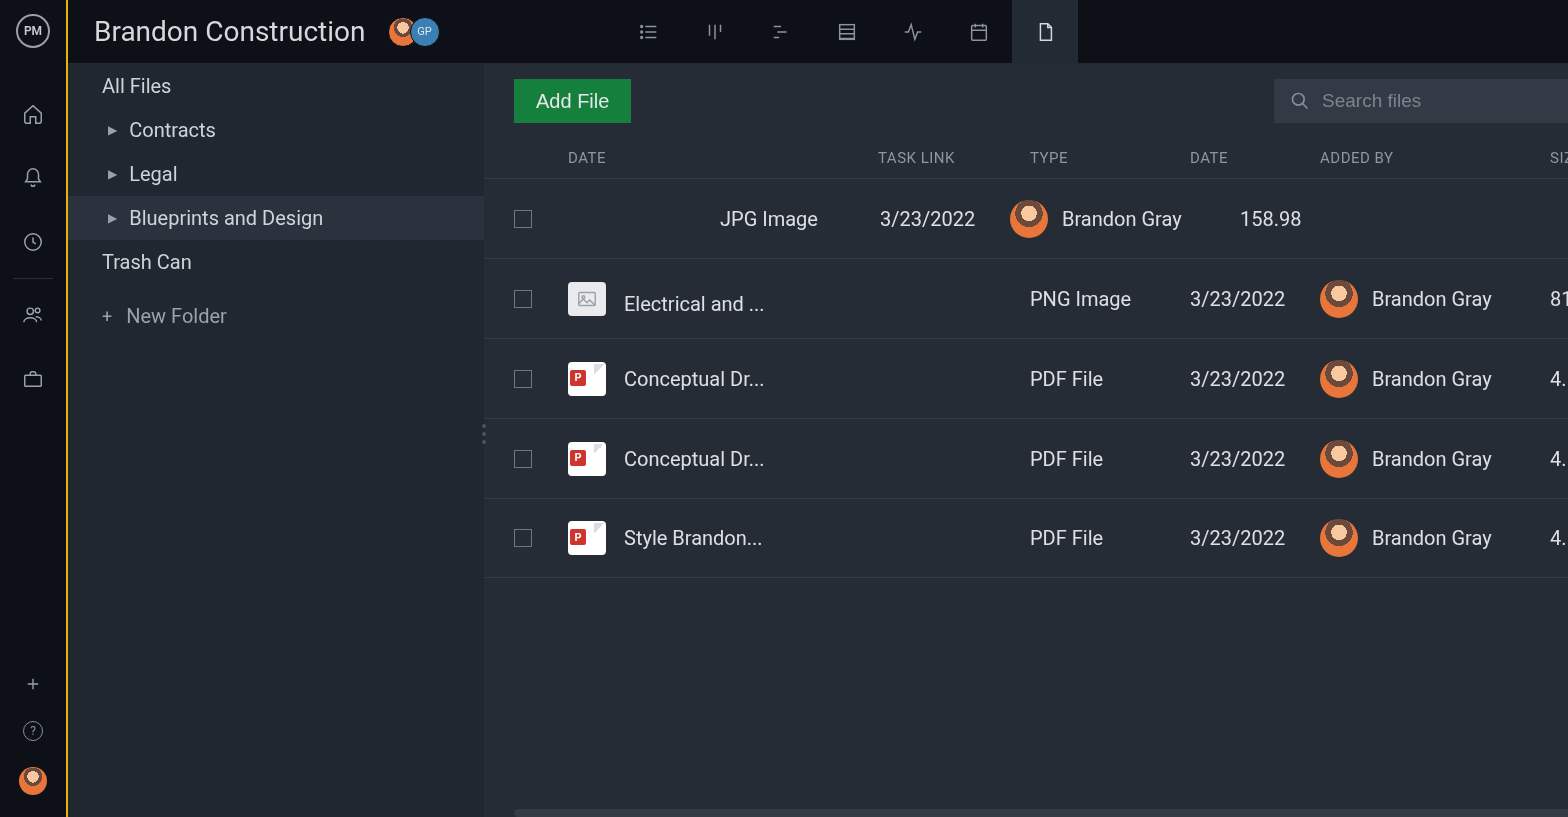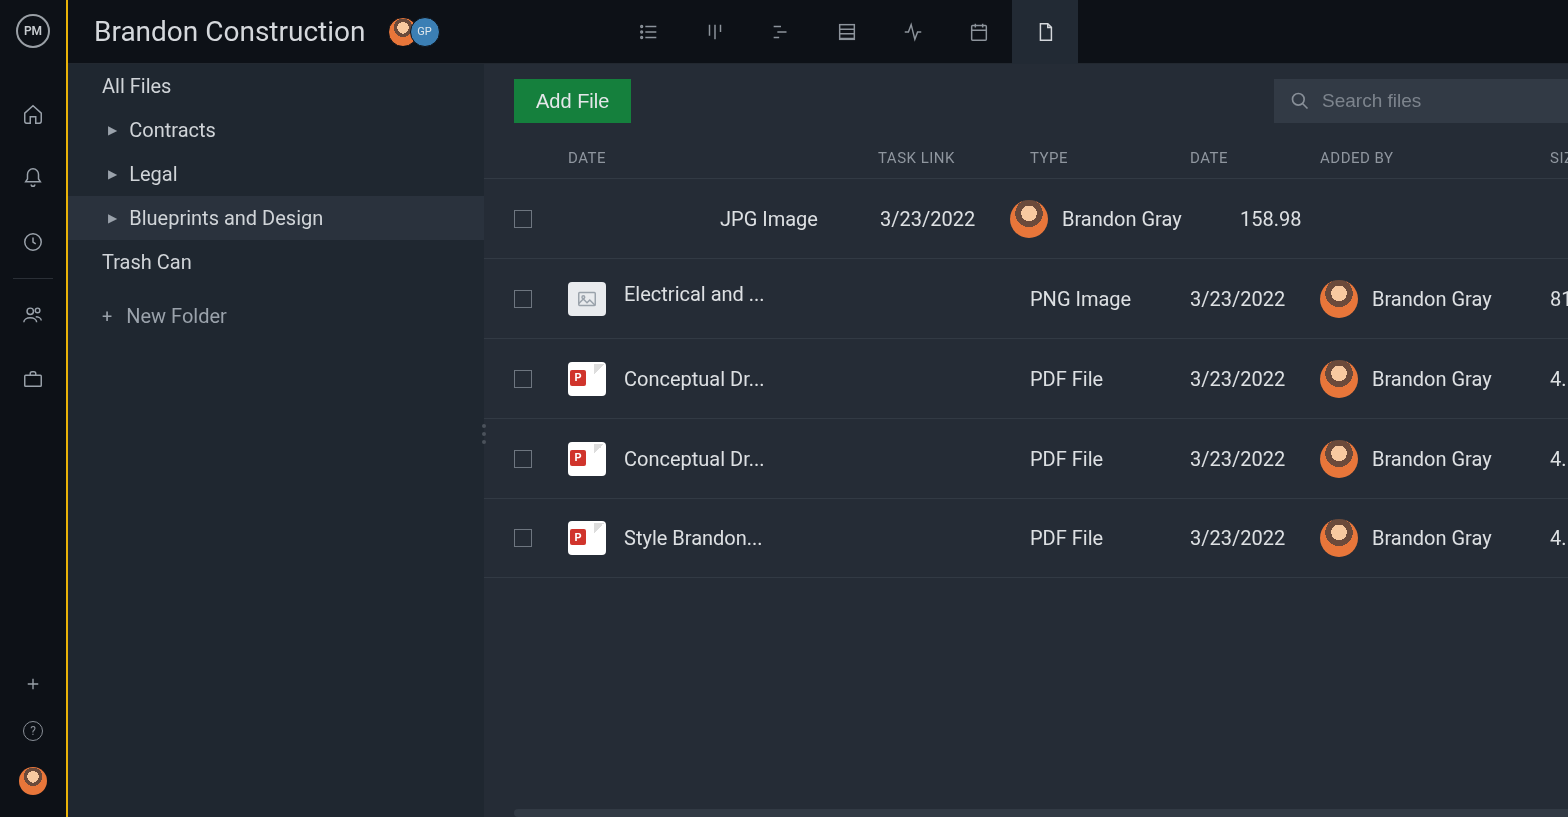--- a/index.html
+++ b/index.html
@@ -245,21 +245,21 @@
     <div class="c-added">
                 <div class="rav"></div>
                 <span>Brandon Gray</span>
               </div>
     <div class="c-size">158.98</div>
     </div>
             <div class="row">
     <div class="c-check">
                 <div class="chk"></div>
               </div>
-    <div class="c-name" style="display:flex;align-items:flex-start">
+    <div class="c-name" style="display:flex;align-items:flex-end">
                 <div class="thumb img">
                   <svg viewBox="0 0 24 24">
                     <rect x="3" y="5" width="18" height="14" rx="1"></rect>
                     <circle cx="8" cy="10" r="1.5"></circle>
                     <path d="M3 17l5-5 4 4 3-3 6 6"></path>
                   </svg>
                 </div>
                 <span class="fname">Electrical and ...</span>
               </div>
     <div class="c-task"></div>

